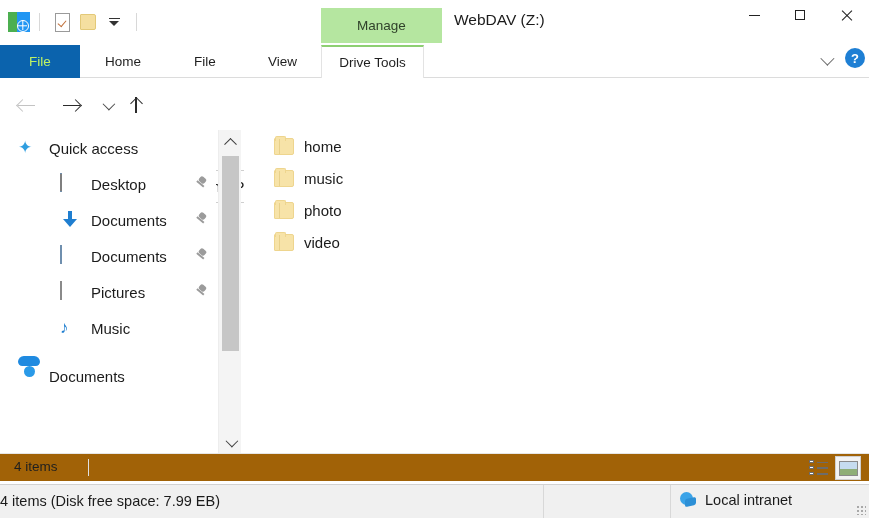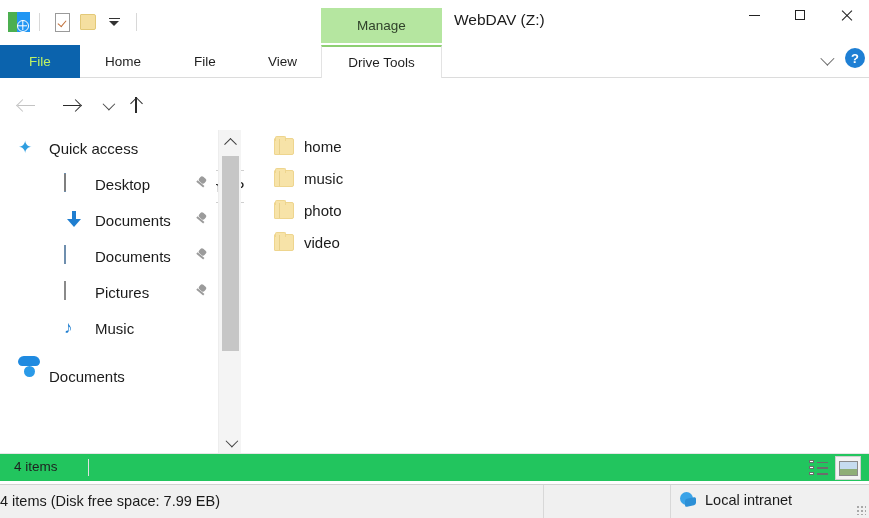--- a/index.html
+++ b/index.html
@@ -80,21 +80,21 @@
   }
   .tab {
     position: absolute; top: 0; height: 33px; display: flex; align-items: center; justify-content: center;
     font-size: 13.5px; color: #1f1f1f;
   }
   .tab-file { left: 0; width: 80px; background: #0b63ad; color: #bef264; }
   .tab-home { left: 80px; width: 86px; }
   .tab-share { left: 166px; width: 78px; }
   .tab-view { left: 244px; width: 77px; align-items: center; }
   .tab-drive {
-    left: 321px; width: 121px; background: #ffffff;
+    left: 321px; width: 103px; background: #ffffff;
     border-top: 2.5px solid #8dcf72; border-left: 1px solid #e3e3e3; border-right: 1px solid #e3e3e3; align-items: center;
   }
   .ribbon-ctl { position: absolute; top: 48px; display: flex; align-items: center; }
   .collapse-chev {
     left: 814px; width: 24px; height: 24px; justify-content: center;
   }
   .collapse-chev span {
     display: block; width: 10px; height: 10px;
     border-right: 1.8px solid #6a6a6a; border-bottom: 1.8px solid #6a6a6a;
     transform: rotate(45deg) translateY(-2px);
@@ -145,21 +145,21 @@
   .mag {
     position: absolute; right: 14px; top: 7px; width: 11px; height: 11px;
     border: 1.8px solid #2a2a2a; border-radius: 50%;
   }
   .mag:after { content: ""; position: absolute; right: -5px; bottom: -4px; width: 7px; height: 1.8px; background: #2a2a2a; transform: rotate(45deg); }
 
   
   .navpane { position: absolute; left: 0; top: 130px; width: 216px; height: 323px; background: #fff; overflow: hidden; }
   .nav-item { position: relative; height: 36px; display: flex; align-items: center; padding-left: 18px; }
   .nav-item.root { padding-left: 18px; }
-  .nav-item.child { padding-left: 23px; margin-left: 41px; }
+  .nav-item.child { padding-left: 60px; }
   .nav-label { font-size: 15px; color: #1b1b1b; white-space: nowrap; }
   .nav-ico { width: 22px; height: 20px; margin-right: 9px; position: relative; flex: 0 0 auto; }
   .pin {
     position: absolute; right: 8px; top: 11px; width: 12px; height: 13px;
   }
   .pin:before {
     content: ""; position: absolute; left: 3px; top: 0; width: 7px; height: 6px;
     background: #9b9b9b; border-radius: 2px; transform: rotate(40deg);
   }
   .pin:after {
@@ -215,21 +215,21 @@
   }
   .fld:after {
     content: ""; position: absolute; left: 4px; top: 0; width: 1px; height: 15px;
     background: #e8d08a;
   }
   .file-name { font-size: 15px; color: #1b1b1b; }
 
   
   .statusbar {
     position: absolute; left: 0; top: 453px; width: 869px; height: 28px;
-    background: #22c55e; border-top: 1px solid #e6e6e6;
+    background: #a16207; border-top: 1px solid #e6e6e6;
   }
   .status-text { position: absolute; left: 14px; top: 5px; font-size: 13.5px; color: #1f1f1f; }
   .status-div { position: absolute; left: 88px; top: 5px; width: 1px; height: 17px; background: #e0e0e0; }
   .viewbtns { position: absolute; right: 8px; top: 2px; display: flex; gap: 4px; }
   .vbtn { width: 26px; height: 24px; display: flex; align-items: center; justify-content: center; border: 1px solid transparent; }
   .vbtn.active { border-color: #cfcfcf; background: #f3f3f3; }
   .ico-details { position: relative; width: 19px; height: 16px; }
   .ico-details i {
     position: absolute; left: 0; width: 5px; height: 3px; border: 1px solid #6c6c6c; background: #fff;
   }

